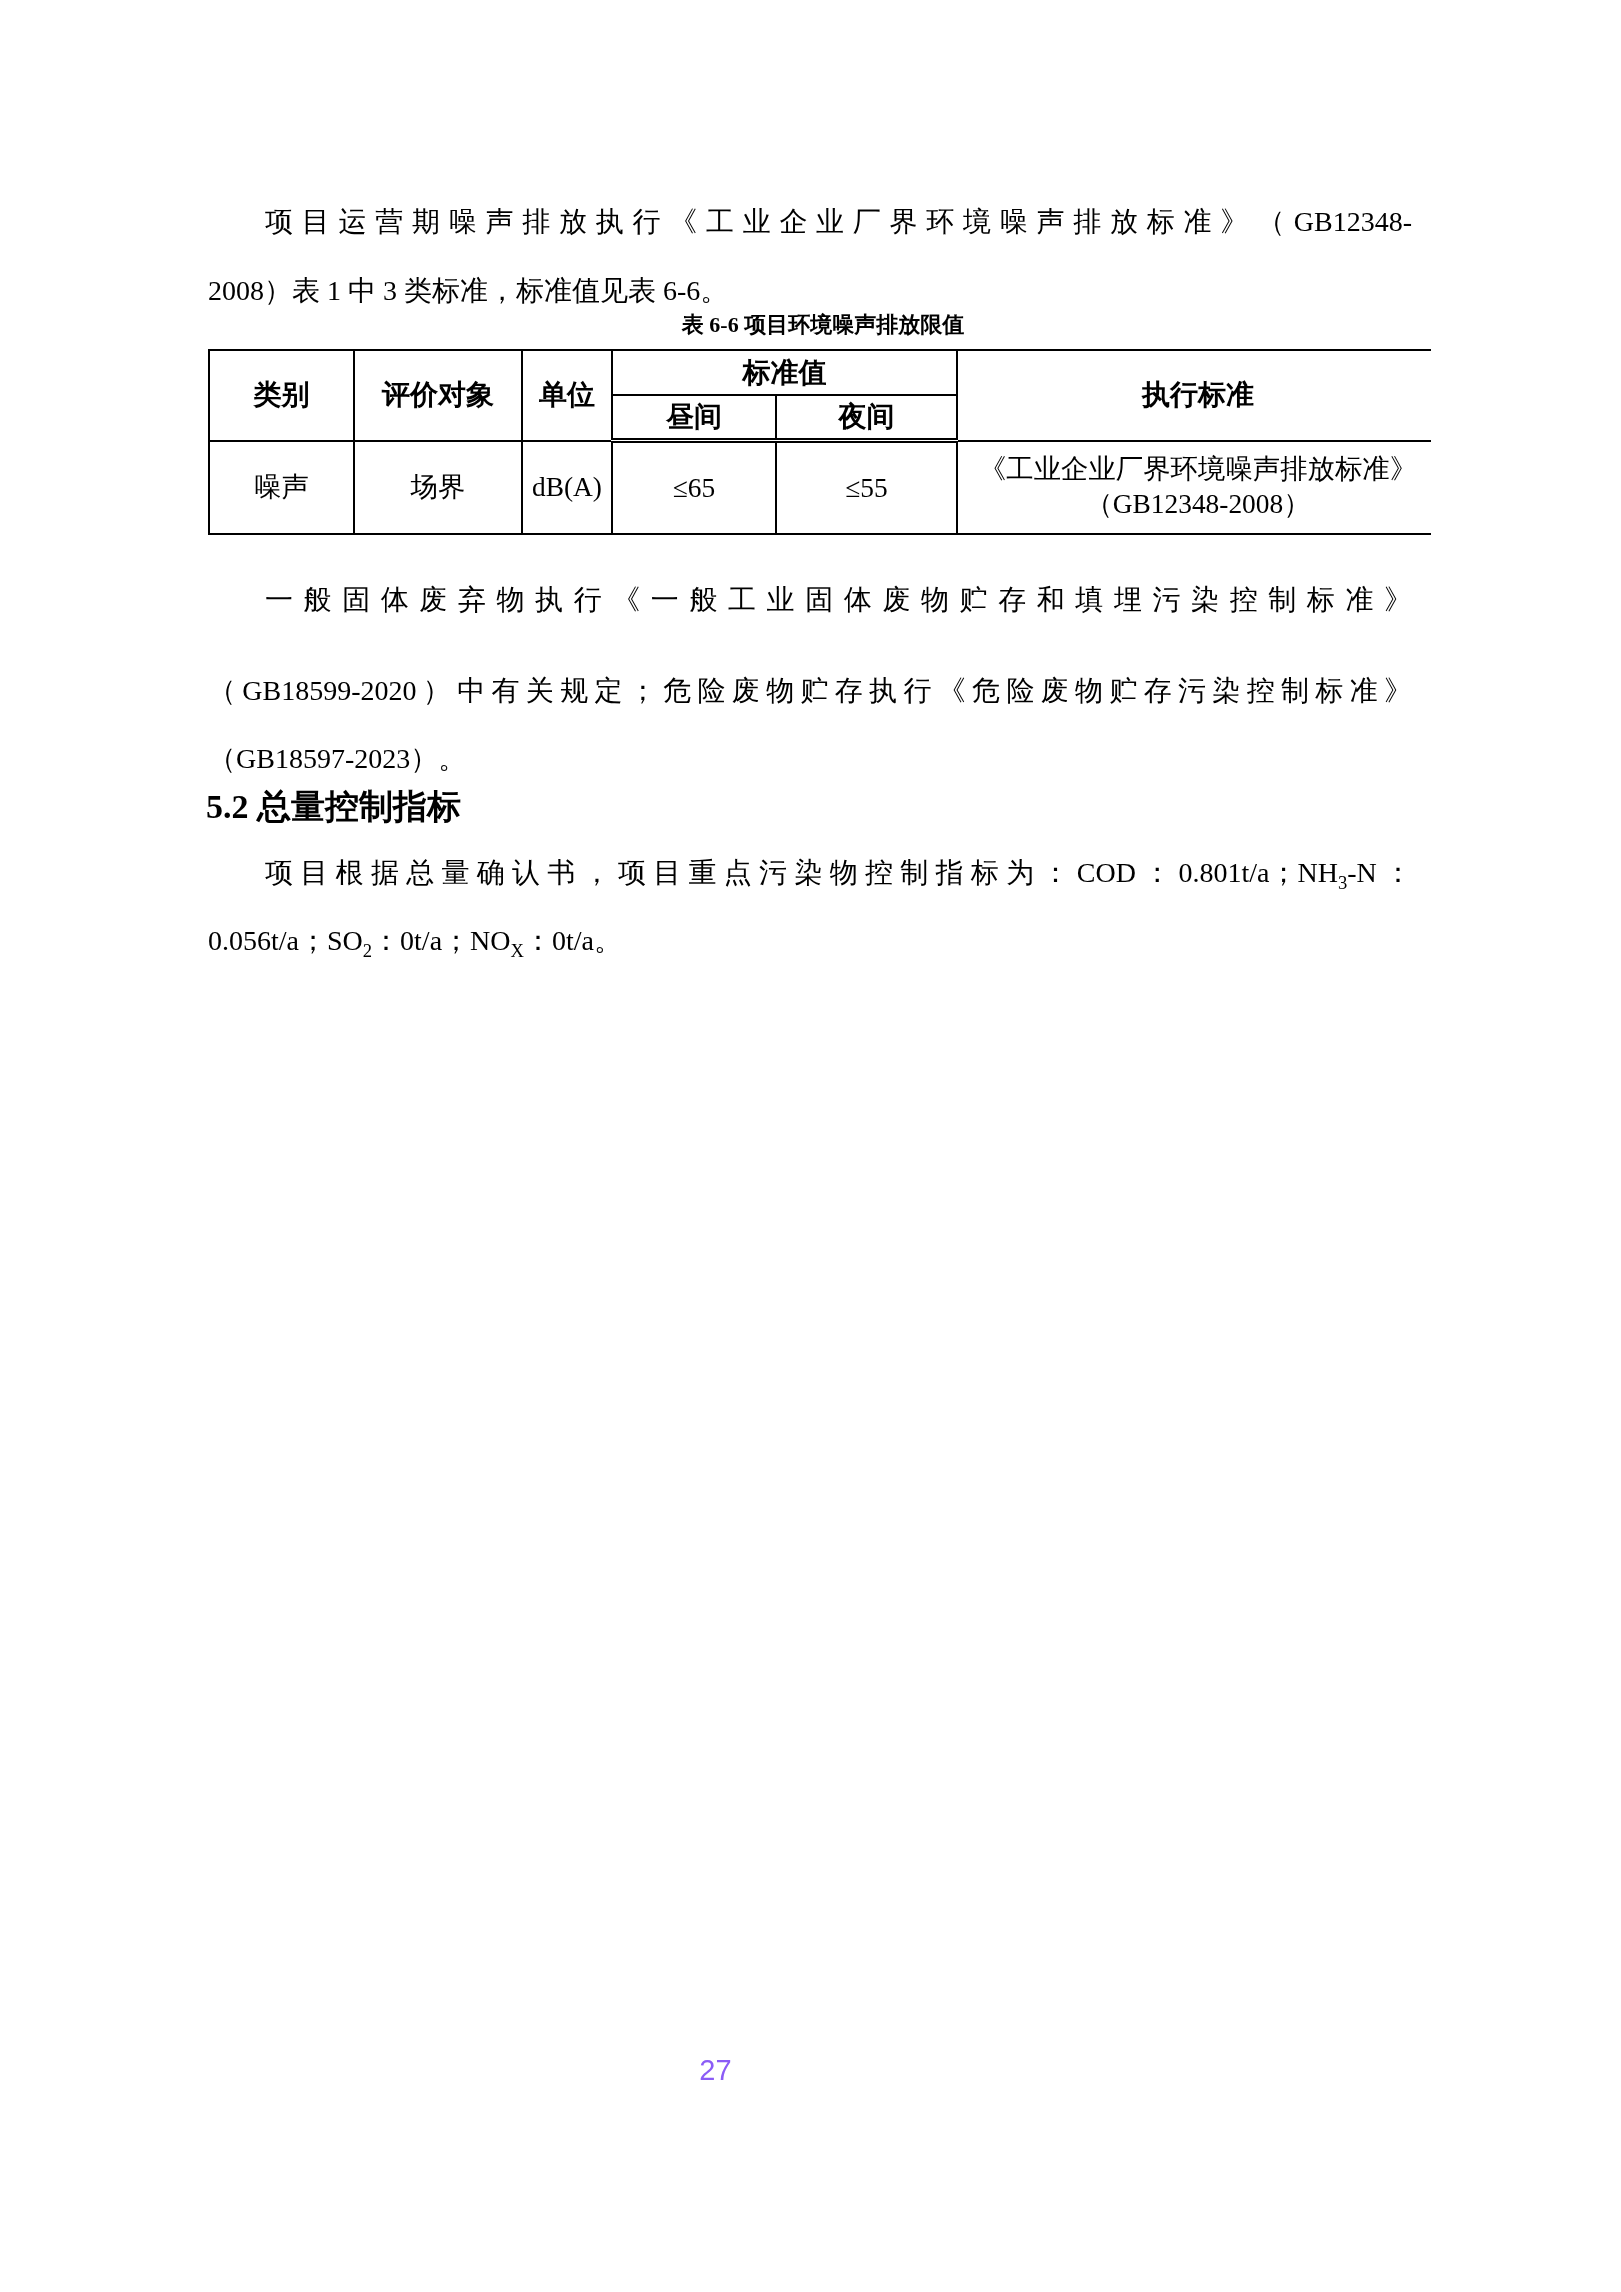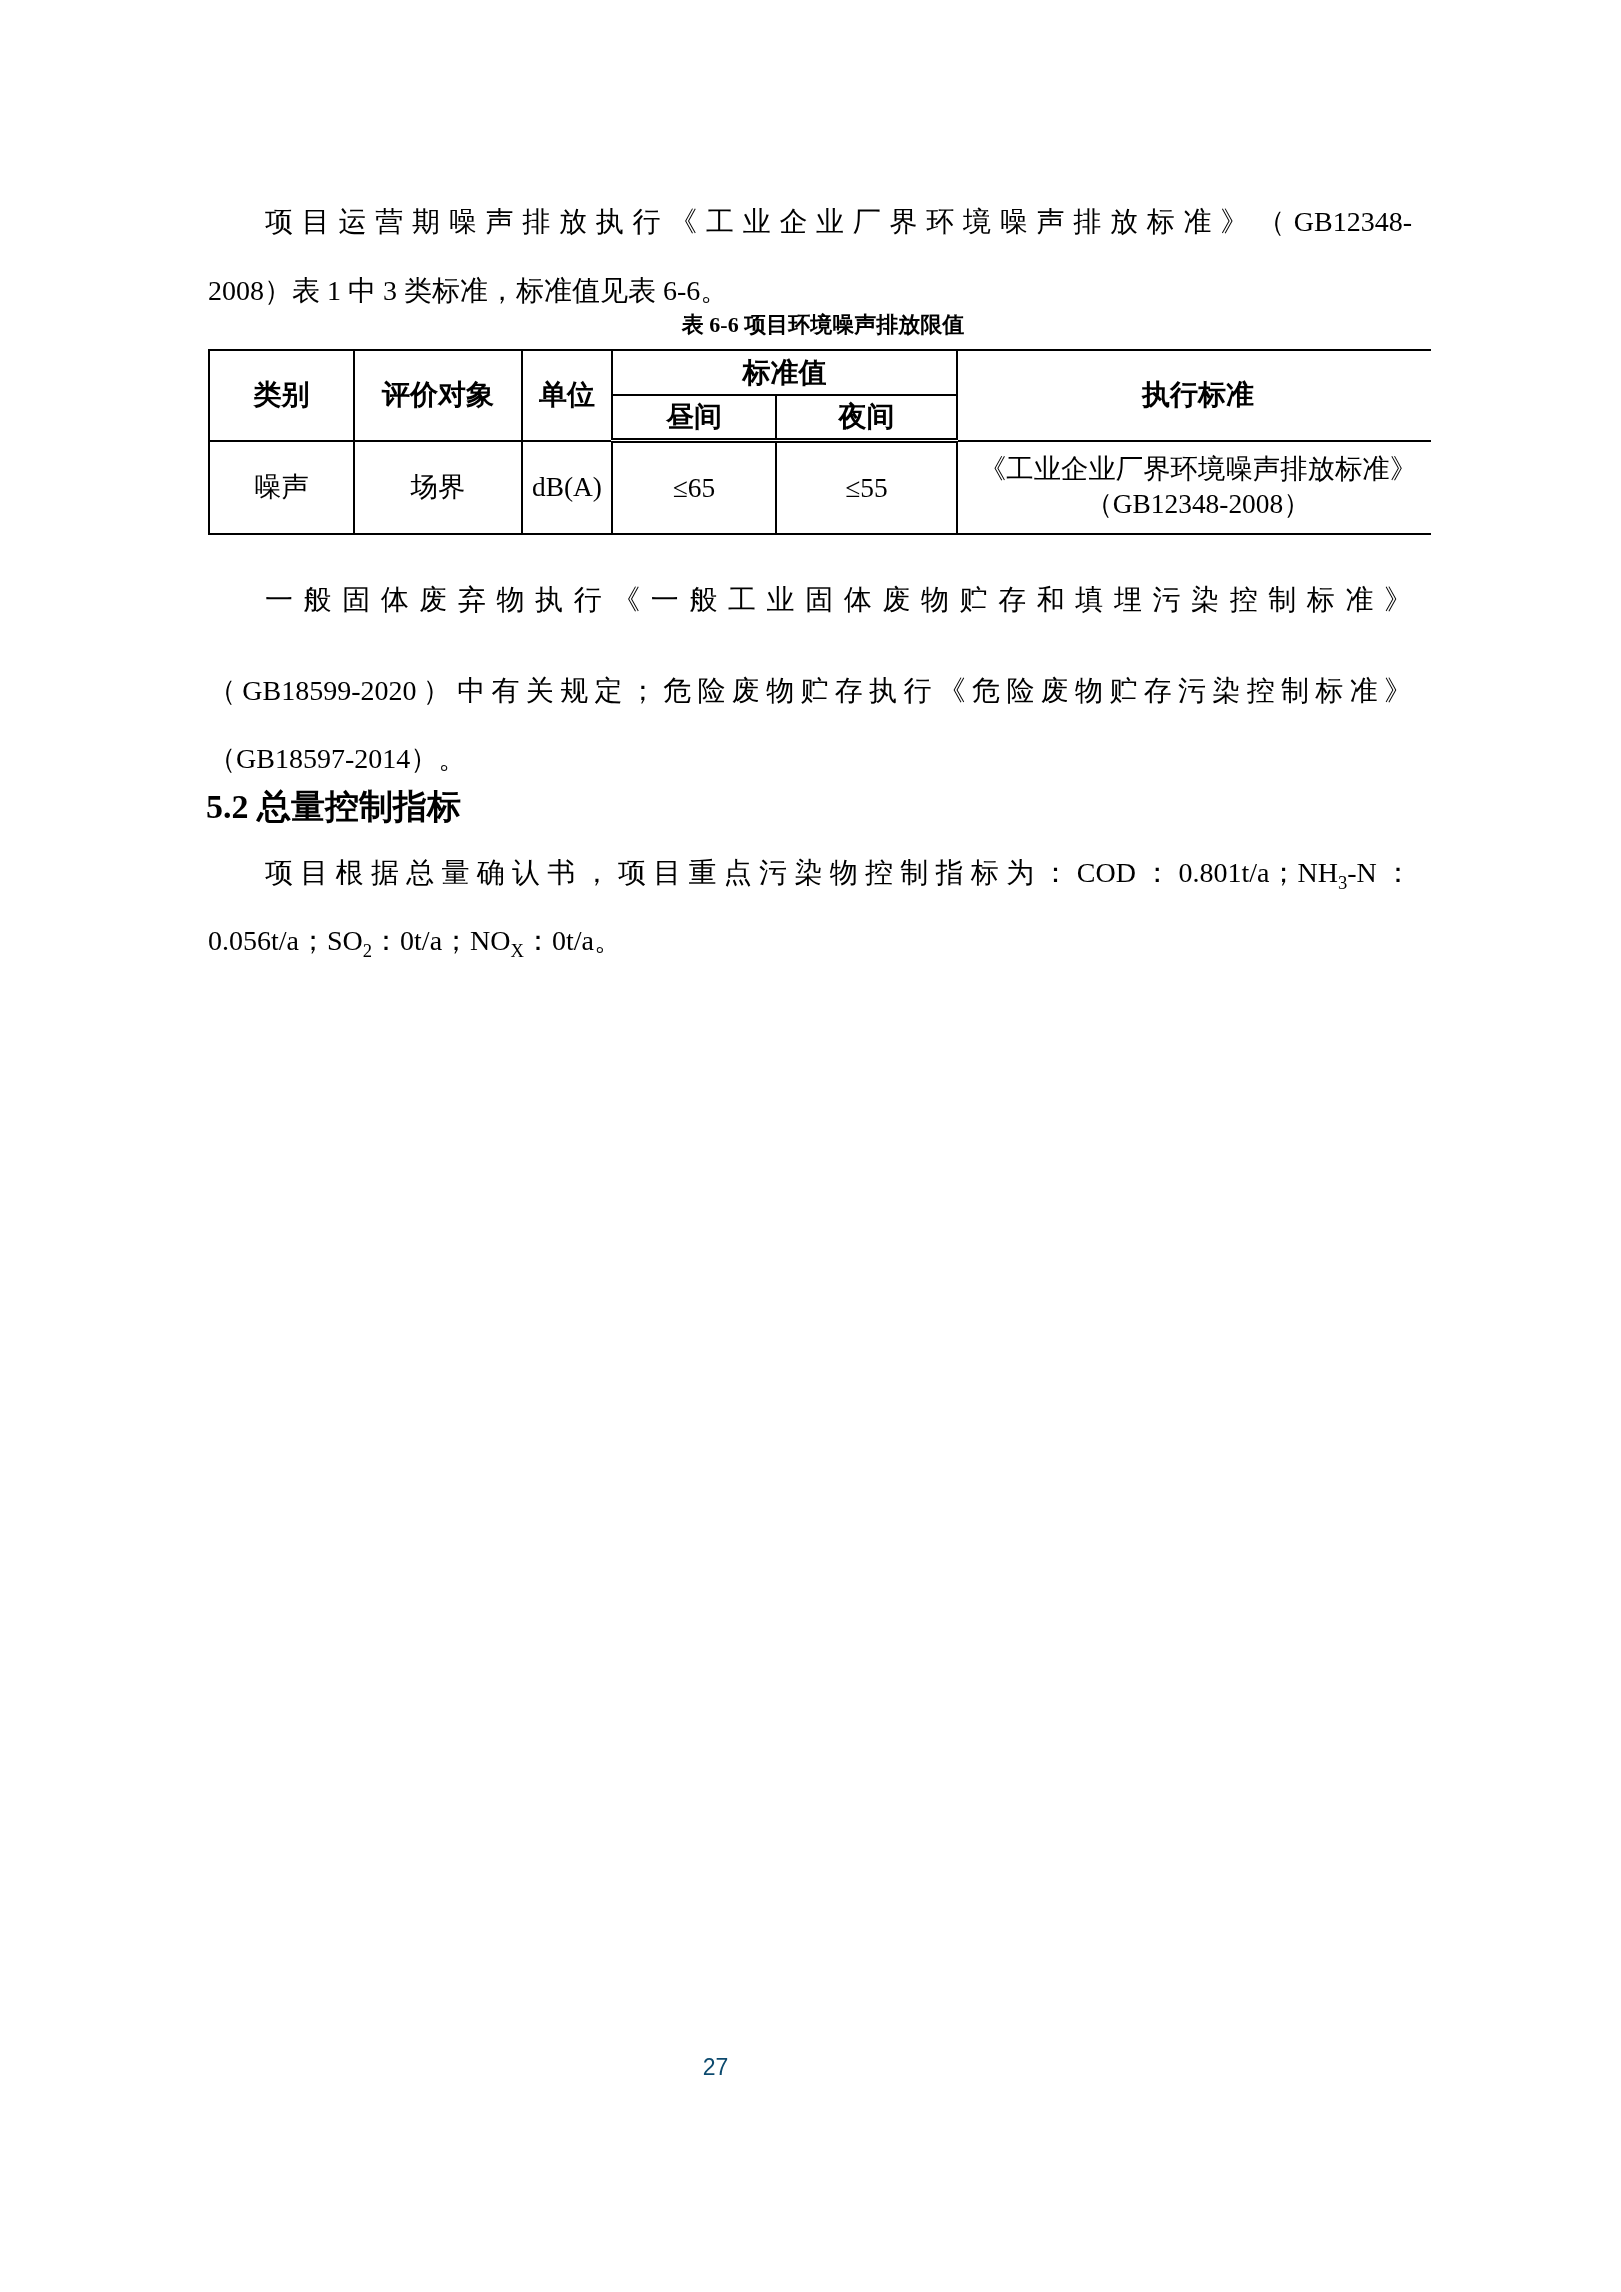--- a/index.html
+++ b/index.html
@@ -75,22 +75,22 @@
     line-height: 51px;
   }
   sub { font-size: 18.6px; }
   .page-number {
     position: absolute;
     top: 2054px;
     left: 0;
     width: 100%;
     text-align: center;
     font-family: "Liberation Sans", "DejaVu Sans", sans-serif;
-    font-size: 23px;
-    color: #0c4a6e;
+    font-size: 29px;
+    color: #8b5cf6;
   }
 </style>
 </head>
 <body>
 
 <div class="page">
 
   <div class="bodyline indent2 stretch" style="top:202px;">项目运营期噪声排放执行《工业企业厂界环境噪声排放标准》（GB12348-</div>
 
   <div class="bodyline" style="top:271px;">2008）表 1 中 3 类标准，标准值见表 6-6。</div>
@@ -132,21 +132,21 @@
       </tr>
     </tbody>
       </table>
   </div>
 
 
   <div class="bodyline indent2 stretch" style="top:580px;">一般固体废弃物执行《一般工业固体废物贮存和填埋污染控制标准》</div>
 
   <div class="bodyline stretch" style="top:671px;">（GB18599-2020）中有关规定；危险废物贮存执行《危险废物贮存污染控制标准》</div>
 
-  <div class="bodyline" style="top:739px;">（GB18597-2014）。</div>
+  <div class="bodyline" style="top:739px;">（GB18597-2023）。</div>
 
   <div class="section-heading">5.2 总量控制指标</div>
 
   <div class="bodyline indent2 stretch" style="top:853px;"><span>项目根据总量确认书，项目重点污染物控制指标为：COD：0.801t/a；NH</span><sub>3</sub><span>-N：</span></div>
 
   <div class="bodyline" style="top:921px;"><span>0.056t/a；SO</span><sub>2</sub><span>：0t/a；NO</span><sub>X</sub><span>：0t/a。</span></div>
 
   <div class="page-number">27</div>
 
 </div>

